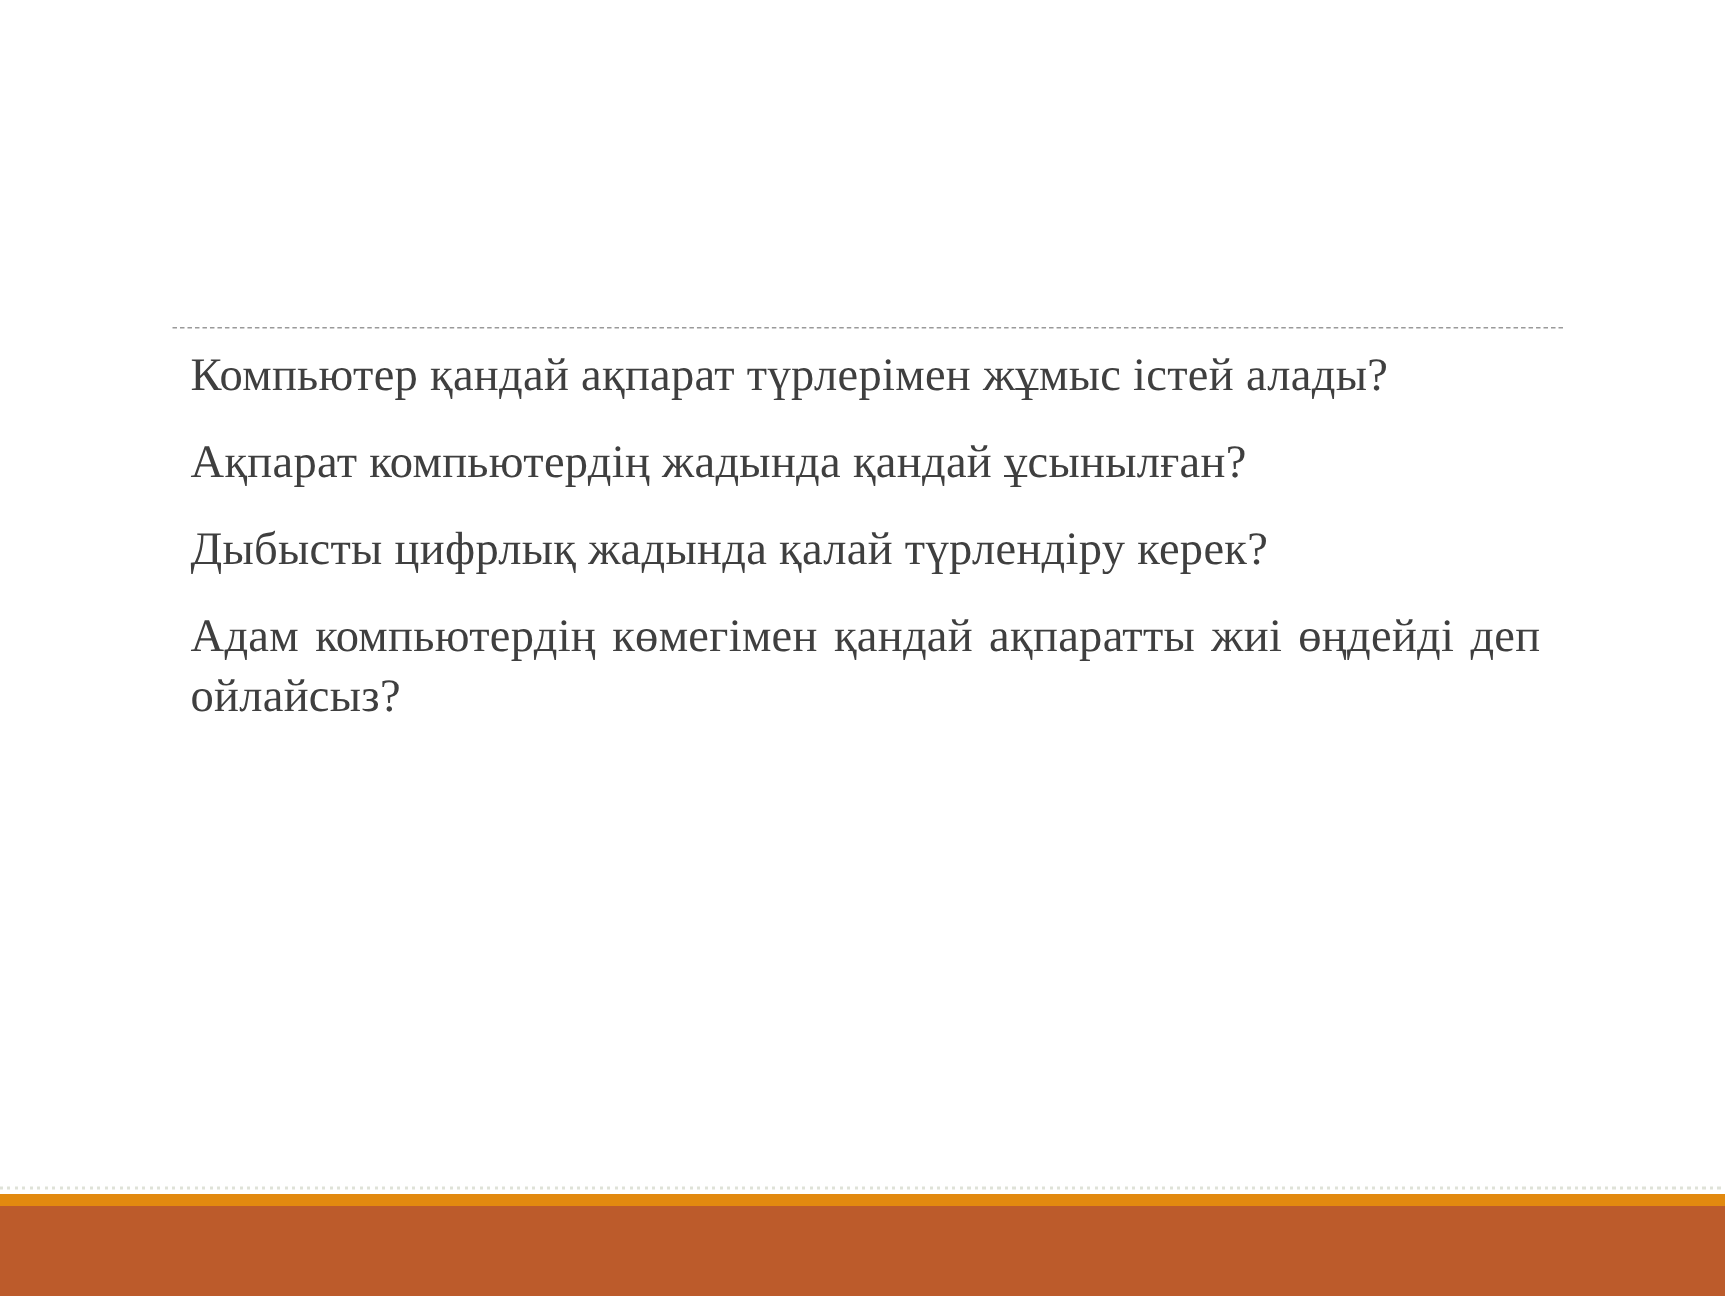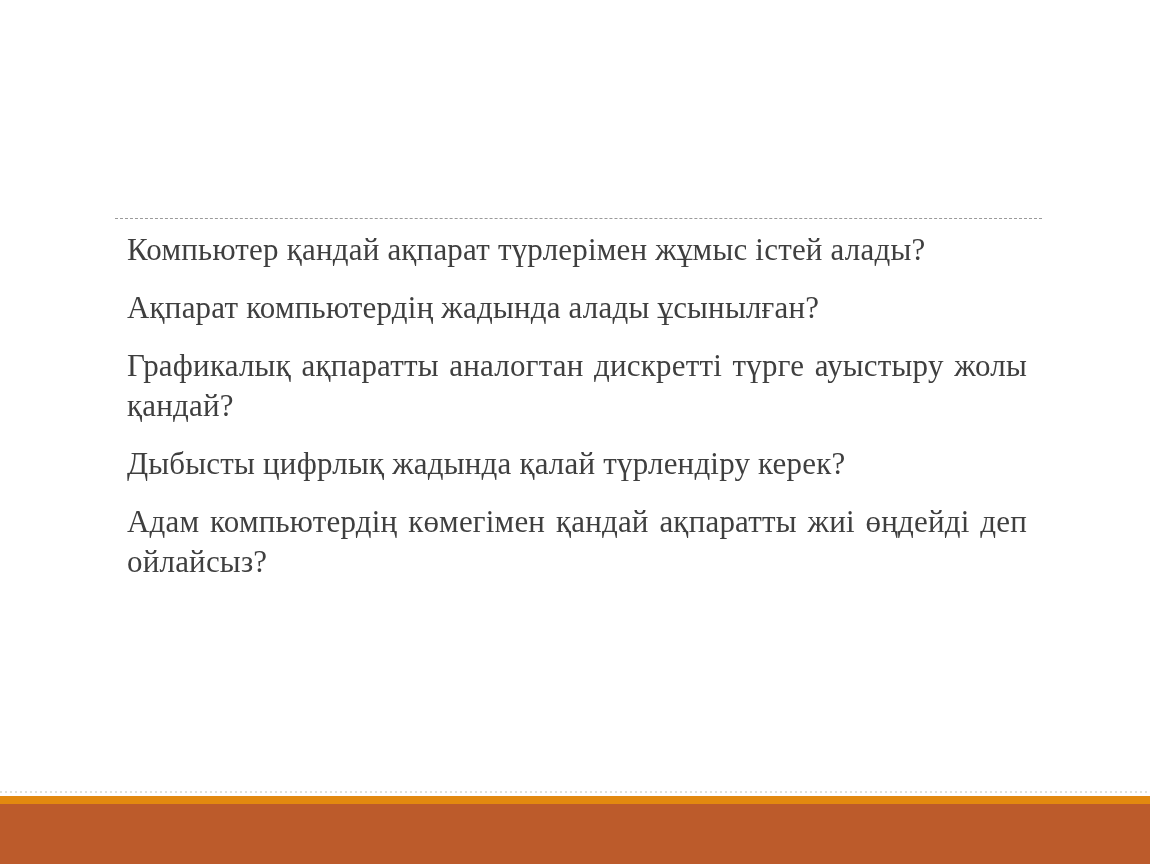--- a/index.html
+++ b/index.html
@@ -69,22 +69,21 @@
 </style>
 </head>
 <body>
 
 <div class="slide">
 
   <div class="divider"></div>
 
   <div class="questions">
     <p>Компьютер қандай ақпарат түрлерімен жұмыс істей алады?</p>
-    <p>Ақпарат компьютердің жадында алады ұсынылған?</p>
-    <p>Графикалық ақпаратты аналогтан дискретті түрге ауыстыру жолы қандай?</p>
+    <p>Ақпарат компьютердің жадында қандай ұсынылған?</p>
     <p>Дыбысты цифрлық жадында қалай түрлендіру керек?</p>
     <p>Адам компьютердің көмегімен қандай ақпаратты жиі өңдейді деп ойлайсыз?</p>
   </div>
 
   <div class="footer-dots"></div>
   <div class="footer-accent"></div>
   <div class="footer-band"></div>
 
 </div>
 

